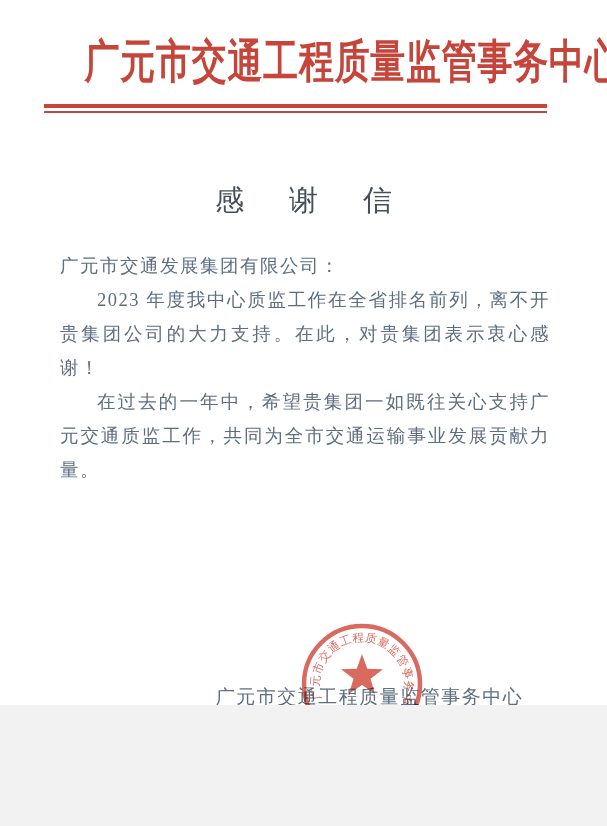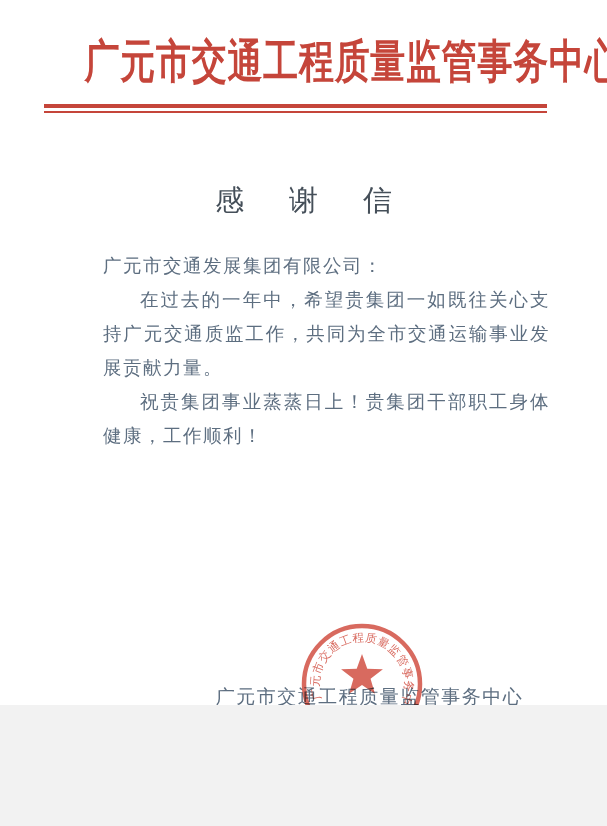--- a/index.html
+++ b/index.html
@@ -51,21 +51,21 @@
   }
   
   .body-block{
     position:absolute;top:249px;left:60px;width:490px;
     font-size:18.5px;
     line-height:34px;
     color:var(--body-text);
     letter-spacing:1.5px;
     text-align:justify;
   }
-  .body-block p{text-indent:2em;margin-left:43px;}
+  .body-block p{text-indent:2em;}
   .body-block p.salutation{text-indent:0;}
   
   .closing{
     position:absolute;top:680px;left:132px;right:0;
     text-align:center;
     color:var(--body-text);
     font-size:19px;
     line-height:33px;
     letter-spacing:1.5px;
   }
@@ -87,22 +87,22 @@
   <div class="letterhead">
     <span class="squeeze">广元市交通工程质量监管事务中心</span>
   </div>
   <div class="rule header-thick"></div>
   <div class="rule header-thin"></div>
 
   <div class="letter-title">感　谢　信</div>
 
   <div class="body-block">
     <p class="salutation">广元市交通发展集团有限公司：</p>
+    <p>2023 年度我中心质监工作在全省排名前列，离不开贵集团公司的大力支持。在此，对贵集团表示衷心感谢！</p>
     <p>在过去的一年中，希望贵集团一如既往关心支持广元交通质监工作，共同为全市交通运输事业发展贡献力量。</p>
-    <p>祝贵集团事业蒸蒸日上！贵集团干部职工身体健康，工作顺利！</p>
   </div>
 
   <div class="closing">
     <div>广元市交通工程质量监管事务中心</div>
     <div>2024 年 2 月 5 日</div>
   </div>
 
   <svg class="seal" viewBox="-68 -68 136 136" aria-hidden="true">
     <circle cx="0" cy="0" r="58" fill="none" stroke="var(--seal-red)" stroke-width="4.5"></circle>
     <path fill="var(--seal-red)" d="M 0,-30 L 5.29,-15.28 L 20.92,-14.8 L 8.56,-5.22 L 12.93,9.8 L 0,1 L -12.93,9.8 L -8.56,-5.22 L -20.92,-14.8 L -5.29,-15.28 Z"></path>

